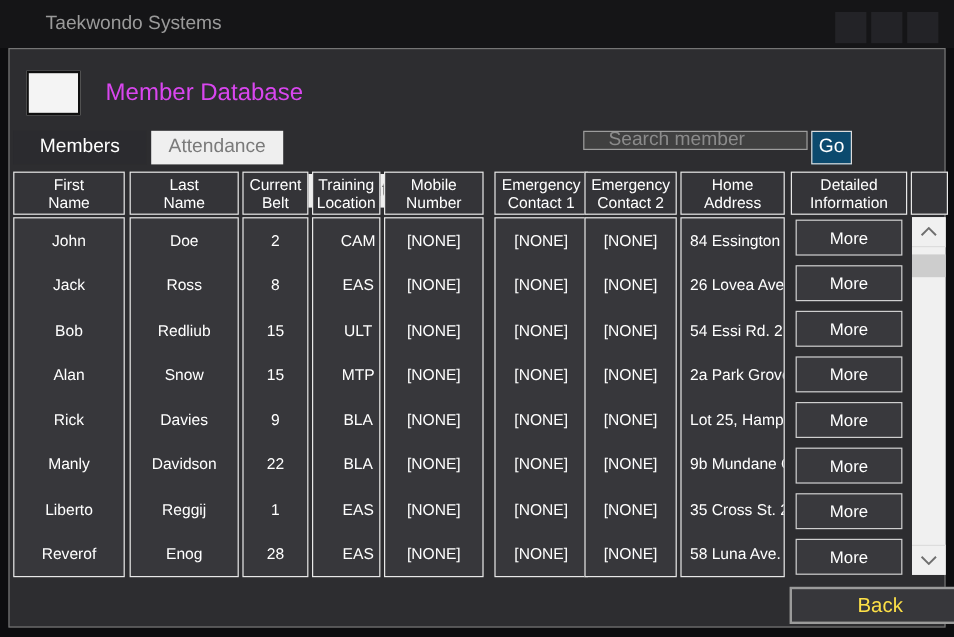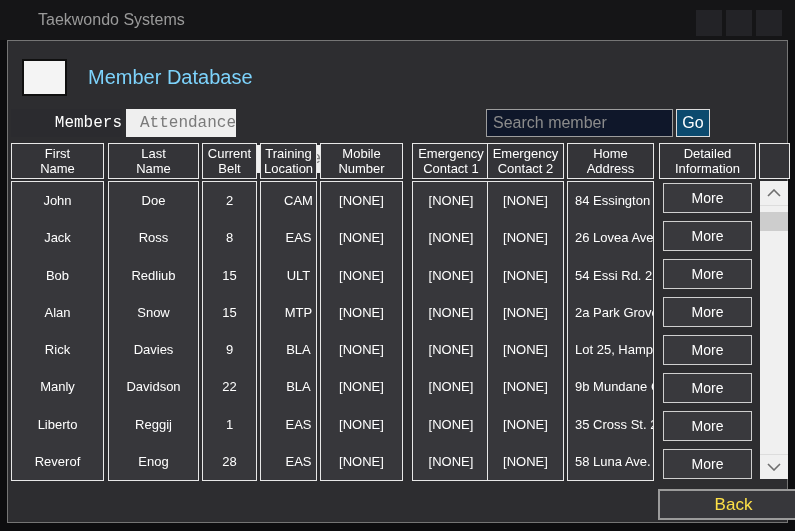--- a/index.html
+++ b/index.html
@@ -14,34 +14,34 @@
   .winbtns { position:absolute; right:13px; top:10px; display:flex; gap:4px; }
   .winbtn { width:26px; height:26px; background:#232327; border:none; }
 
   
   .panel { position:absolute; left:7px; top:40px; width:781px; height:483px;
            background:#2d2d30; border:1px solid #757575; }
 
   .logo { position:absolute; left:14px; top:18px; width:45px; height:37px;
           background:#f4f4f4; border:2px solid #101010; }
   .page-title { position:absolute; left:80px; top:18px; height:37px; line-height:37px;
-                color:#7dd3fc; font-size:20px; }
-
-  
-  .tab { position:absolute; top:68px; height:28px; line-height:28px; text-align:right;
-         font-size:16px; background:#efefef; color:#7a7a7a; cursor:default;font-family:Liberation Mono, monospace; }
+                color:#d946ef; font-size:20px; }
+
+  
+  .tab { position:absolute; top:68px; height:28px; line-height:28px; text-align:center;
+         font-size:16px; background:#efefef; color:#7a7a7a; cursor:default; }
   .tab.active { background:#2b2b2f; color:#ffffff; }
   .tab-members { left:3px;   width:111px; }
   .tab-attendance { left:118px; width:110px; }
   .tab-payments { left:232px; width:110px;margin-top:36px; }
 
   
-  .search { position:absolute; left:478px; top:68px; width:187px; height:28px;
-            background:#0f172a; border:1px solid #9d9d9d; color:#c9c9c9;
-            font-size:16px; padding:0 6px; font-family:"Liberation Sans", sans-serif; }
+  .search { position:absolute; left:478px; top:68px; width:187px; height:16px;
+            background:#404040; border:1px solid #9d9d9d; color:#c9c9c9;
+            font-size:16px; padding:0 20px; font-family:"Liberation Sans", sans-serif; }
   .search::placeholder { color:#8b8b8b; }
   .go { position:absolute; left:668px; top:68px; width:34px; height:28px;
         background:#0c4a6e; border:1px solid #dcdcdc; color:#ffffff; font-size:16px;
         font-family:"Liberation Sans", sans-serif; }
 
   
   .c1 { left:3px;   width:93px; }
   .c2 { left:100px; width:91px; }
   .c3 { left:194px; width:55px; }
   .c4 { left:252px; width:57px;padding-left:20px; }

